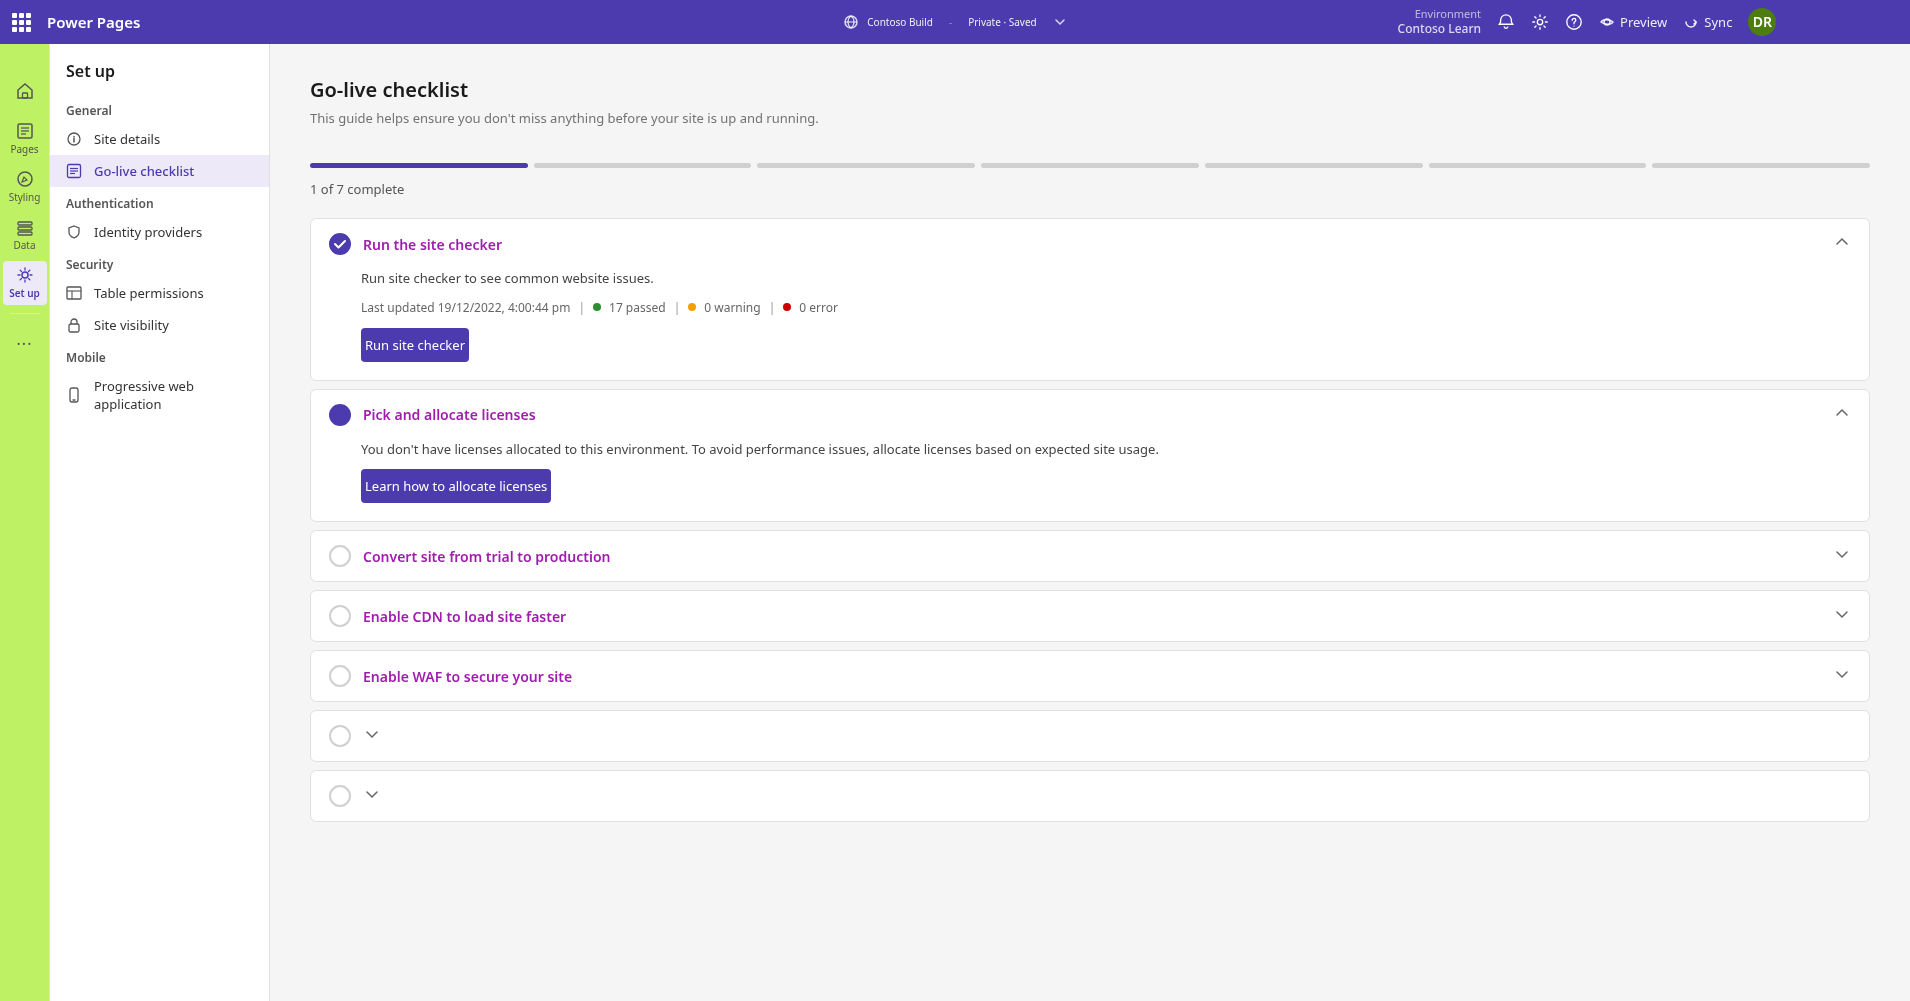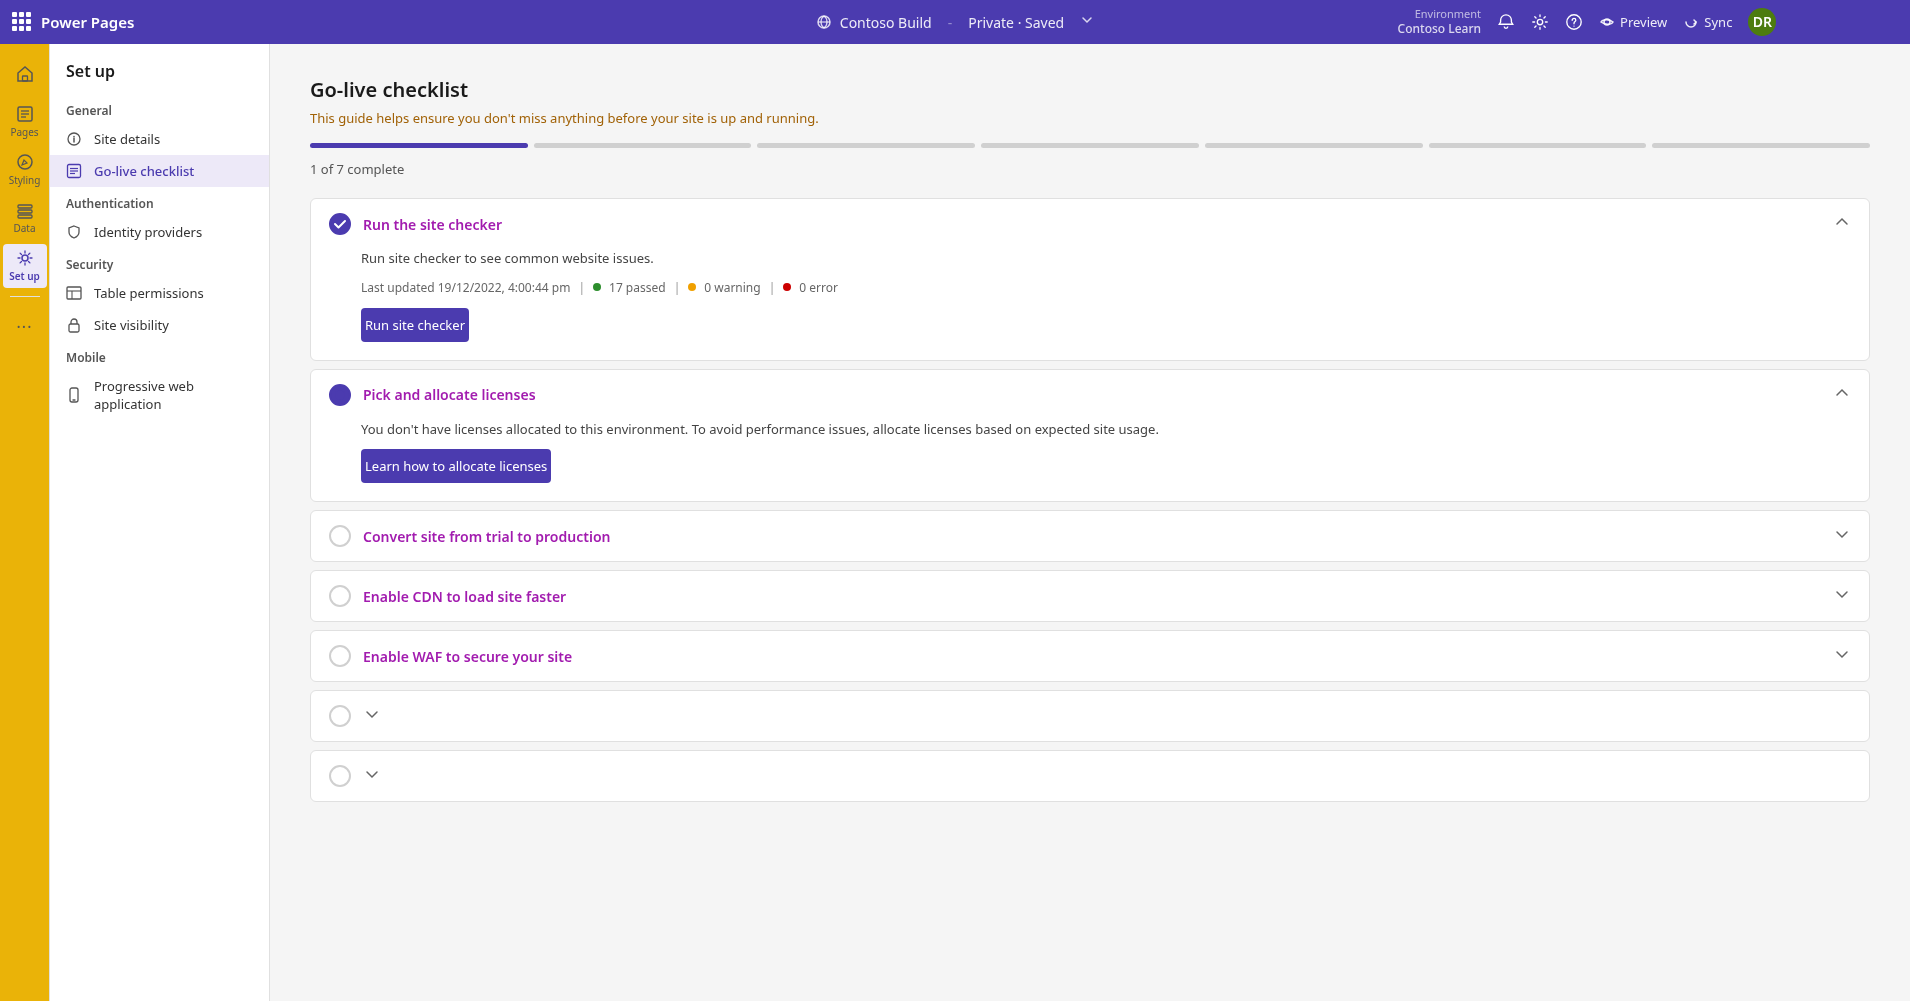--- a/index.html
+++ b/index.html
@@ -9,47 +9,47 @@
     .topbar {
       background: #4b3baf;
       color: white;
       height: 44px;
       display: flex;
       align-items: center;
       padding: 0 12px;
       gap: 10px;
       flex-shrink: 0;
     }
-    .topbar-left { display: flex; align-items: flex-start; gap: 10px; flex: 1; }
+    .topbar-left { display: flex; align-items: flex-end; gap: 16px; flex: 1; }
     .topbar-center { flex: 1; display: flex; justify-content: center; align-items: center; gap: 8px; }
     .topbar-right { flex: 1; display: flex; justify-content: center; align-items: center; gap: 16px; }
     .waffle-icon { display: grid; grid-template-columns: repeat(3,5px); gap: 2px; cursor: pointer; }
     .waffle-dot { width: 5px; height: 5px; background: white; border-radius: 1px; }
     .app-name { font-size: 15px; font-weight: 600; color: white; }
-    .site-info { display: flex; align-items: flex-start; gap: 16px; font-size: 14px; color: rgba(255,255,255,0.9); }
+    .site-info { display: flex; align-items: flex-start; gap: 16px; font-size: 10px; color: rgba(255,255,255,0.9); }
     .site-info-icon { width: 16px; height: 16px; display: inline-flex; align-items: center; justify-content: center; }
     .topbar-icon { width: 18px; height: 18px; display: flex; align-items: center; justify-content: center; cursor: pointer; color: rgba(255,255,255,0.9); font-size: 16px; }
     .preview-btn { display: flex; align-items: center; gap: 5px; font-size: 13px; color: rgba(255,255,255,0.9); cursor: pointer; }
     .sync-btn { display: flex; align-items: center; gap: 5px; font-size: 13px; color: rgba(255,255,255,0.9); cursor: pointer; }
     .env-info { text-align: right; font-size: 11px; color: rgba(255,255,255,0.8); line-height: 1.3; }
     .avatar { width: 28px; height: 28px; border-radius: 50%; background: #4d7c0f; display: flex; align-items: center; justify-content: center; font-size: 14px; font-weight: 600; color: white; }
     .sep { color: rgba(255,255,255,0.4); }
 
     
     .main-layout { display: flex; flex: 1; overflow: hidden; }
 
     
     .icon-sidebar {
       width: 50px;
-      background: #eab308;
+      background: #bef264;
       border-right: 1px solid #e0e0e0;
       display: flex;
       flex-direction: column;
       align-items: center;
-      padding-top: 8px;
+      padding-top: 25px;
       gap: 4px;
       flex-shrink: 0;
     }
     .icon-sidebar-item {
       width: 44px;
       height: 44px;
       display: flex;
       flex-direction: column;
       align-items: center;
       justify-content: center;
@@ -88,21 +88,21 @@
     .nav-item svg { width: 16px; height: 16px; flex-shrink: 0; }
 
     
     .content-area {
       flex: 1;
       overflow-y: auto;
       padding: 32px 40px;
       background: #f5f5f5;
     }
     .page-title { font-size: 20px; font-weight: 600; color: #1a1a1a; margin-bottom: 6px; }
-    .page-subtitle { font-size: 13px; color: #a16207; margin-bottom: 16px; }
+    .page-subtitle { font-size: 13px; color: #737373; margin-bottom: 36px; }
 
     
     .progress-row { display: flex; gap: 6px; margin-bottom: 12px; }
     .progress-seg { height: 5px; border-radius: 3px; flex: 1; }
     .progress-seg.done { background: #4b3baf; }
     .progress-seg.pending { background: #d0d0d0; }
     .progress-count { font-size: 13px; color: #555; margin-bottom: 20px; }
 
     
     .checklist-item {

